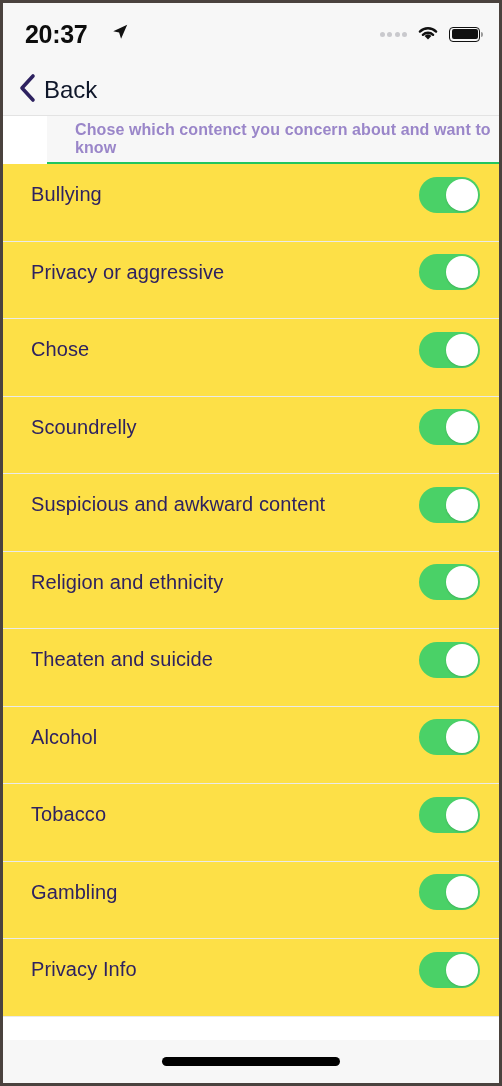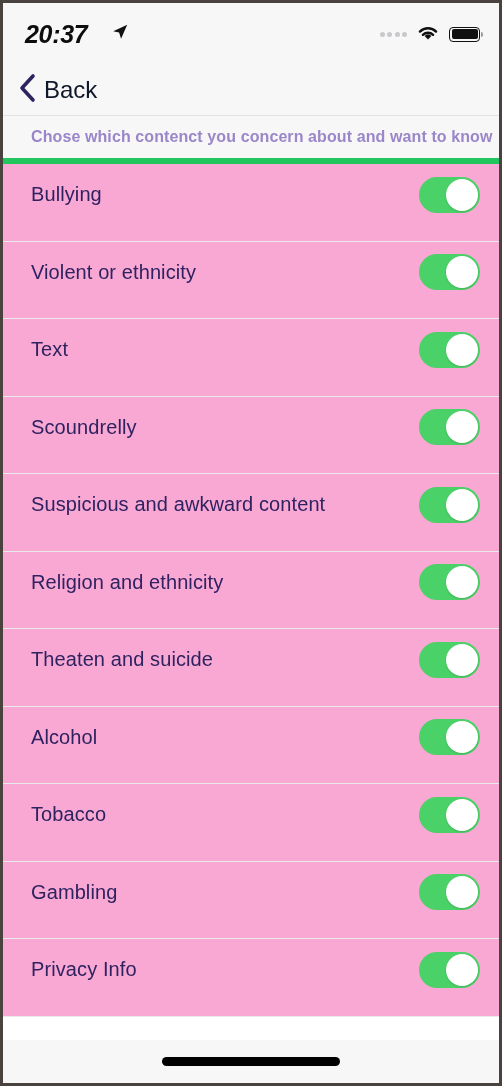--- a/index.html
+++ b/index.html
@@ -33,21 +33,20 @@
     display: flex;
     align-items: center;
     justify-content: space-between;
     padding: 0 19px 0 22px;
     box-sizing: border-box;
   }
   .status-left {
     display: flex;
     align-items: center;
     gap: 24px;
-    font-style: italic;
   }
   .status-time {
     font-size: 25px;
     font-weight: bold;
     color: #0d0d0d;
     letter-spacing: -0.3px;
     line-height: 1;
   }
   .loc-arrow { display: block; }
   .status-right {
@@ -126,25 +125,26 @@
     font-weight: bold;
     color: #2e2260;
     letter-spacing: 0.1px;
     pointer-events: none;
   }
 
   
   .subtitle-band {
     height: 48px;
     background: #f7f7f7;
-    border-bottom: 6px solid #22c55e;
+    border-bottom: 2px solid #22c55e;
     display: flex;
     align-items: center;
     padding-left: 28px;
     box-sizing: border-box;
+    margin-left: 44px;
   }
   .subtitle-text {
     font-size: 16px;
     font-weight: bold;
     color: #9a86c9;
     letter-spacing: 0.1px;
   }
 
   
   .list {
@@ -152,21 +152,21 @@
   }
   .row {
     position: relative;
     height: 77.5px;
     display: flex;
     align-items: center;
     justify-content: space-between;
     padding: 0 19px 15px 28px;
     box-sizing: border-box;
     border-bottom: 1px solid #eaeaea;
-    background: #f9a8d4;
+    background: #fde047;
     cursor: pointer;
   }
   .row-label {
     font-size: 20px;
     color: #2e2260;
     letter-spacing: 0.1px;
   }
 
   
   .toggle {
@@ -258,27 +258,27 @@
   </div>
 
   <div class="list" id="list">
       <div class="row">
         <span class="row-label">Bullying</span>
         <div class="toggle">
           <div class="knob"></div>
         </div>
       </div>
       <div class="row">
-        <span class="row-label">Violent or ethnicity</span>
-        <div class="toggle">
-          <div class="knob"></div>
-        </div>
-      </div>
-      <div class="row">
-        <span class="row-label">Text</span>
+        <span class="row-label">Privacy or aggressive</span>
+        <div class="toggle">
+          <div class="knob"></div>
+        </div>
+      </div>
+      <div class="row">
+        <span class="row-label">Chose</span>
         <div class="toggle">
           <div class="knob"></div>
         </div>
       </div>
       <div class="row">
         <span class="row-label">Scoundrelly</span>
         <div class="toggle">
           <div class="knob"></div>
         </div>
       </div>

